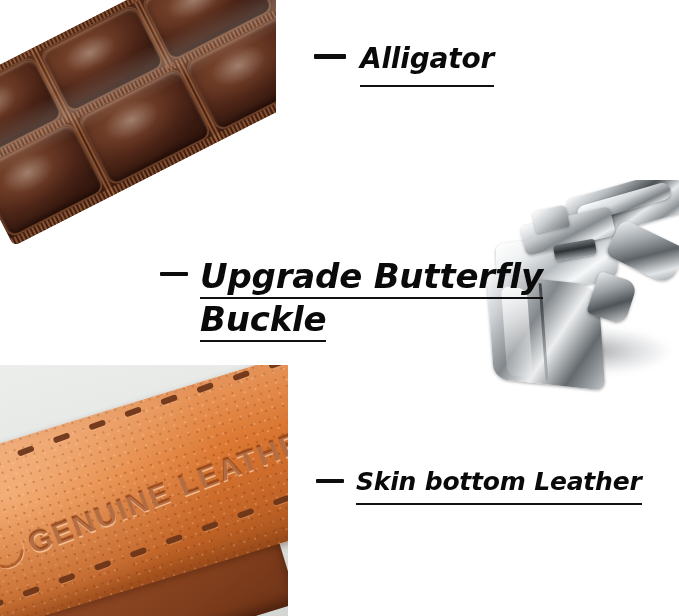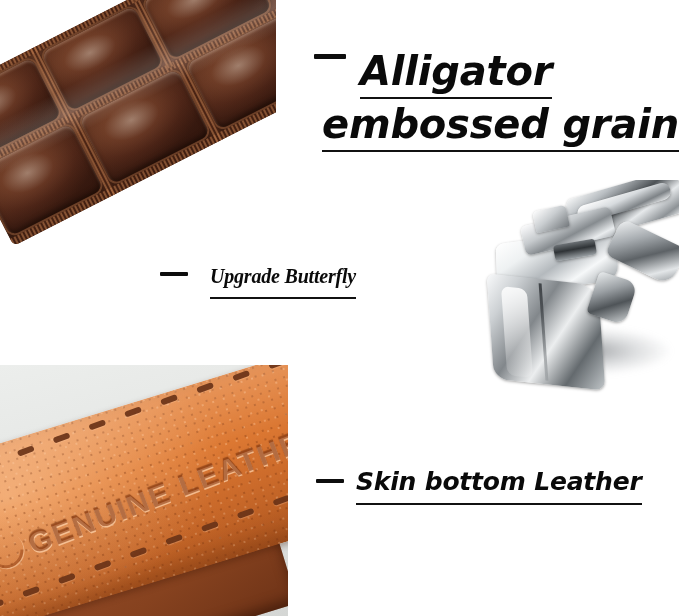--- a/index.html
+++ b/index.html
@@ -282,30 +282,30 @@
                     border-top-color:transparent;border-right-color:transparent;
                     border-radius:50%;
                     transform:rotate(-30deg);
                     box-shadow:0 1.5px 0 rgba(255,214,174,.55);"></div>
       </div>
     </div>
   </div>
 
   <div class="callout" style="left:314px;top:34px;">
     <div class="dash" style="left:0;top:20px;width:32px;"></div>
-    <div class="ctext" style="left:46px;top:12px;font-size:40px;line-height:50px;">
+    <div class="ctext" style="left:46px;top:0;font-size:28px;line-height:50px;">
       <span class="ln">Alligator</span>
-      <span class="ln" style="margin-left:-38px;">embossed grain</span>
     </div>
   </div>
 
   <div class="callout" style="left:160px;top:256px;">
     <div class="dash" style="left:0;top:16px;width:28px;height:4px;"></div>
-    <div class="ctext" style="left:50px;top:0;font-size:20px;line-height:40px;font-family:Liberation Serif, serif;">
+    <div class="ctext" style="left:40px;top:0;font-size:34px;line-height:40px;">
       <span class="ln">Upgrade Butterfly</span>
+      <span class="ln">Buckle</span>
     </div>
   </div>
 
   <div class="callout" style="left:316px;top:462px;">
     <div class="dash" style="left:0;top:17px;width:28px;height:4px;"></div>
     <div class="ctext" style="left:40px;top:0;font-size:25px;line-height:40px;">
       <span class="ln">Skin bottom Leather</span>
     </div>
   </div>
 

